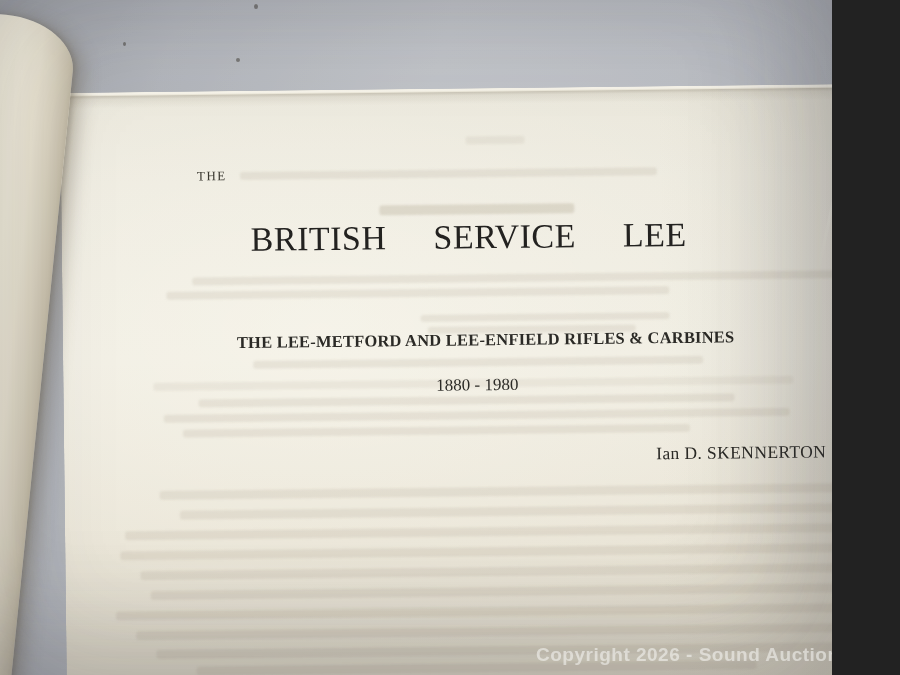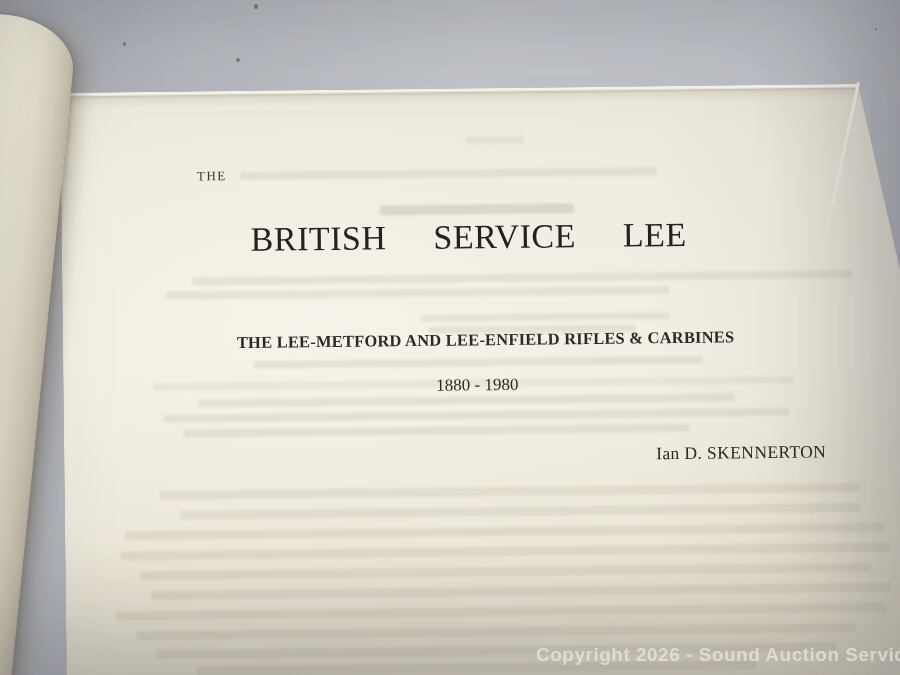--- a/index.html
+++ b/index.html
@@ -1,17 +1,17 @@
 <!DOCTYPE html>
 <html><head>
 <meta charset="utf-8">
 <style>
   html,body{margin:0;padding:0;background:#222;}
   .photo{
-    position:relative;width:900px;height:675px;overflow:hidden;
+    position:relative;width:832px;height:675px;overflow:hidden;
     font-family:"Liberation Serif","DejaVu Serif",serif;
   }
   
   .backdrop{
     position:absolute;inset:0;
     background:
       radial-gradient(90% 70% at 60% 20%, rgba(255,255,255,0.10), rgba(255,255,255,0) 60%),
       linear-gradient(105deg,#9fa2a8 0%,#b1b4ba 18%,#bcbfc4 45%,#b8bbc1 70%,#acafb5 100%);
   }
   .speck{position:absolute;border-radius:50%;background:rgba(70,66,60,0.55);filter:blur(0.4px);}

